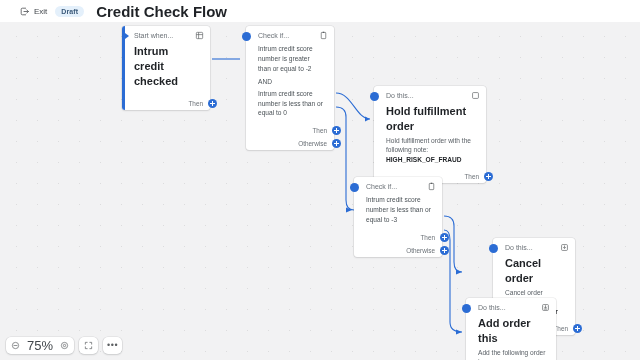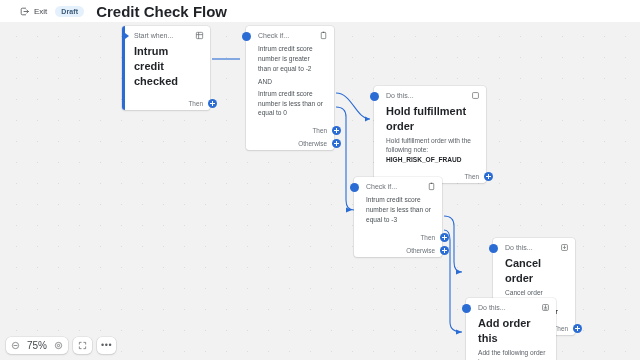--- a/index.html
+++ b/index.html
@@ -136,21 +136,21 @@
     background: #ffffff; border-radius: 5px;
     box-shadow: 0 0 0 0.6px rgba(20,23,26,.10), 0 1px 2px rgba(20,23,26,.12);
     display: flex; align-items: center; height: 17px;
   }
   .tb-btn {
     width: 19px; height: 17px;
     display: flex; align-items: center; justify-content: center;
     cursor: pointer; color: #5c5f62;
   }
   .tb-zoom-label {
-    font-size: 10px; color: #42474c; padding: 0 2px;
+    font-size: 13px; color: #42474c; padding: 0 2px;
     min-width: 22px; text-align: center; cursor: pointer;
   }
   .tb-icon { width: 9px; height: 9px; display: block; }
   .dots { letter-spacing: .6px; font-size: 9px; color: #5c5f62; line-height: 1; }
 </style>
 </head>
 <body>
 
 <div class="topbar">
   <div class="exit-group">

